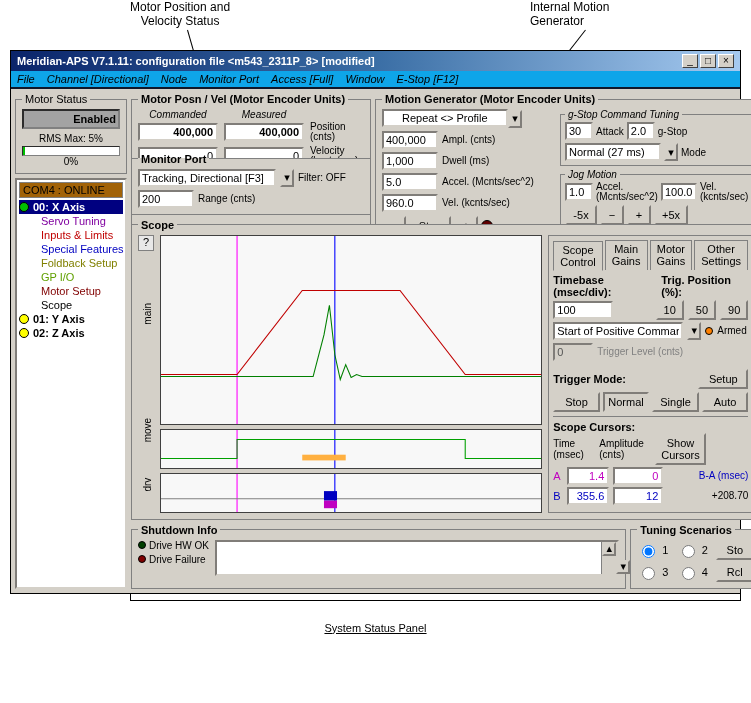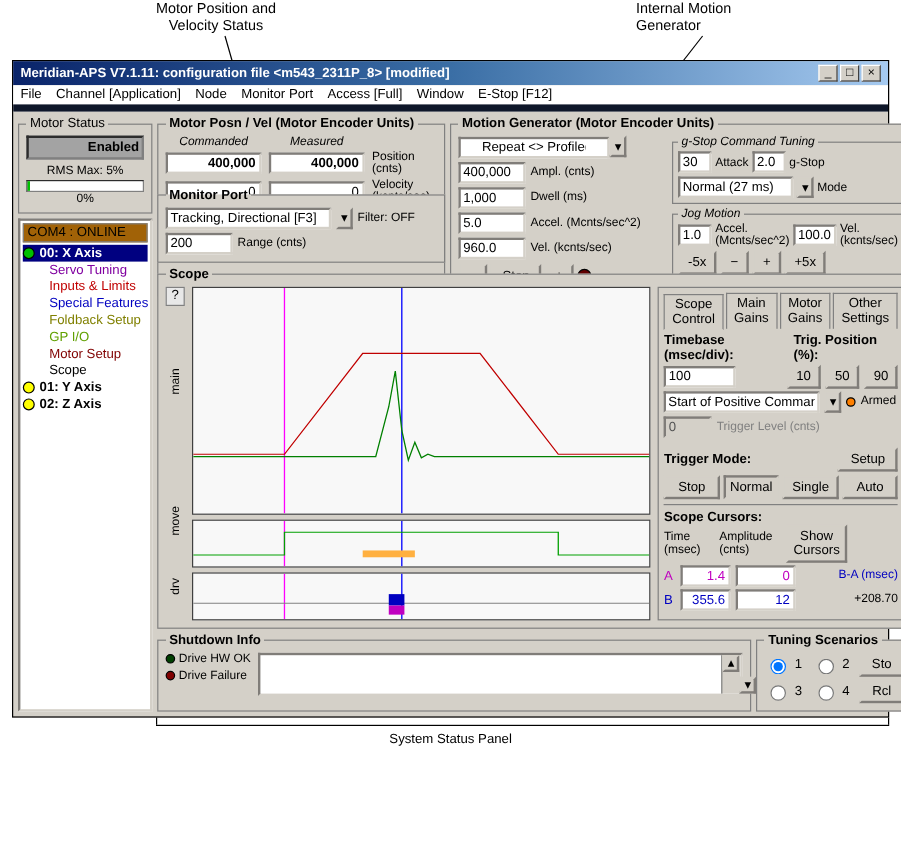--- a/index.html
+++ b/index.html
@@ -2,21 +2,21 @@
 <html><head>
 <meta charset="utf-8">
 <style>
 * { box-sizing: border-box; font-family: Tahoma, Arial, sans-serif; font-size: 11px; }
 body { margin: 0; background: #fff; padding: 10px; }
 .annotation { position: absolute; font-size: 12px; }
 .window { width: 731px; border: 1px solid #000; background: #d4d0c8; position: relative; }
 .titlebar { background: linear-gradient(to right, #0a246a, #3a6ea5, #a6caf0); color: #fff; padding: 3px 6px; display: flex; justify-content: space-between; align-items: center; }
 .titlebar-buttons { display: flex; gap: 2px; }
 .titlebar-btn { width: 16px; height: 14px; background: #d4d0c8; border: 1px solid #fff; border-right-color:#404040; border-bottom-color:#404040; font-size:10px; text-align:center; line-height:12px; color:#000; }
-.menubar { display: flex; gap: 12px; padding: 2px 6px; background:#ffffff; border-bottom:6px solid #0f172a; }
+.menubar { display: flex; gap: 12px; padding: 2px 6px; background:#0ea5e9; border-bottom:2px solid #0f172a;font-style:italic; }
 .menubar span { cursor: default; }
 .body { display: flex; padding: 4px; gap: 4px; }
 .leftcol { width: 112px; display: flex; flex-direction: column; gap: 4px; }
 .rightcol { flex: 1; display: flex; flex-direction: column; gap: 4px; }
 fieldset { border: 1px solid #808080; border-radius:0; margin:0; padding: 4px 6px 6px 6px; background:#d4d0c8; }
 legend { padding: 0 3px; font-weight: normal; }
 .status-enabled { background: #a3a3a3; border: 2px inset #808080; text-align: right; font-weight: bold; padding: 2px; }
 .rms-bar { height: 10px; border: 1px inset #808080; background: #fff; margin-top:2px; position:relative; }
 .rms-fill { position:absolute; left:0; top:0; bottom:0; width:2%; background:#00c000; }
 .sunken { border: 2px inset #d4d0c8; background:#fff; }
@@ -68,21 +68,21 @@
   <div class="titlebar">
     <span style="font-weight:bold;">Meridian-APS V7.1.11:  configuration file &lt;m543_2311P_8&gt; [modified]</span>
     <div class="titlebar-buttons">
       <div class="titlebar-btn">_</div>
       <div class="titlebar-btn">□</div>
       <div class="titlebar-btn">×</div>
     </div>
   </div>
   <div class="menubar">
     <span>File</span>
-    <span>Channel [Application]</span>
+    <span>Channel [Directional]</span>
     <span>Node</span>
     <span>Monitor Port</span>
     <span>Access [Full]</span>
     <span>Window</span>
     <span>E-Stop [F12]</span>
   </div>
 
   <div class="body">
 
     <div class="leftcol">
@@ -369,14 +369,14 @@
         </fieldset>
       </div>
     </div>
   </div>
 </div>
 
 <div style="position:relative; width:731px; height:30px;">
   <div style="position:absolute; left:120px; right:0; top:6px; border-top:1px solid #000;"></div>
   <div style="position:absolute; left:120px; top:0; height:6px; border-left:1px solid #000;"></div>
   <div style="position:absolute; right:0; top:0; height:6px; border-left:1px solid #000;"></div>
-  <div style="position:absolute; left:50%; top:12px; transform:translateX(-50%);">System Status Panel</div>
+  <div style="position:absolute; left:50%; top:28px; transform:translateX(-50%);text-decoration:underline;">System Status Panel</div>
 </div>
 
 </body></html>

